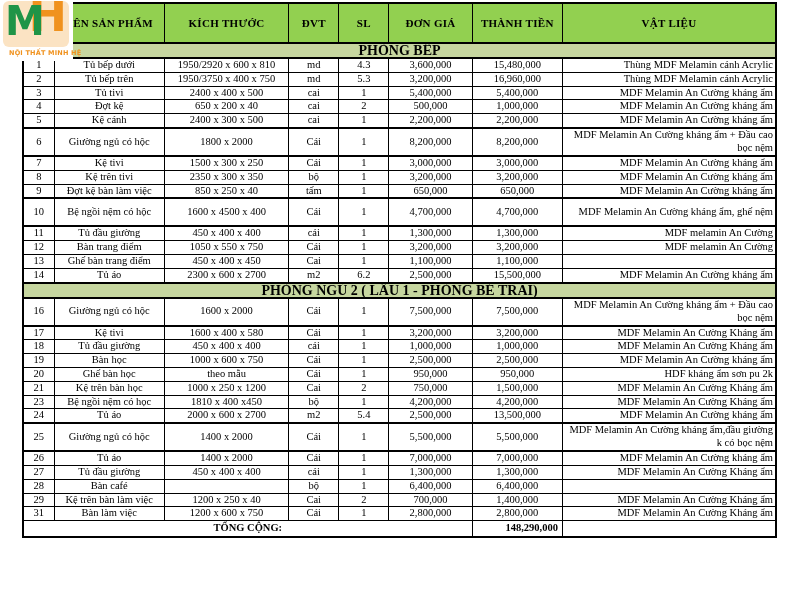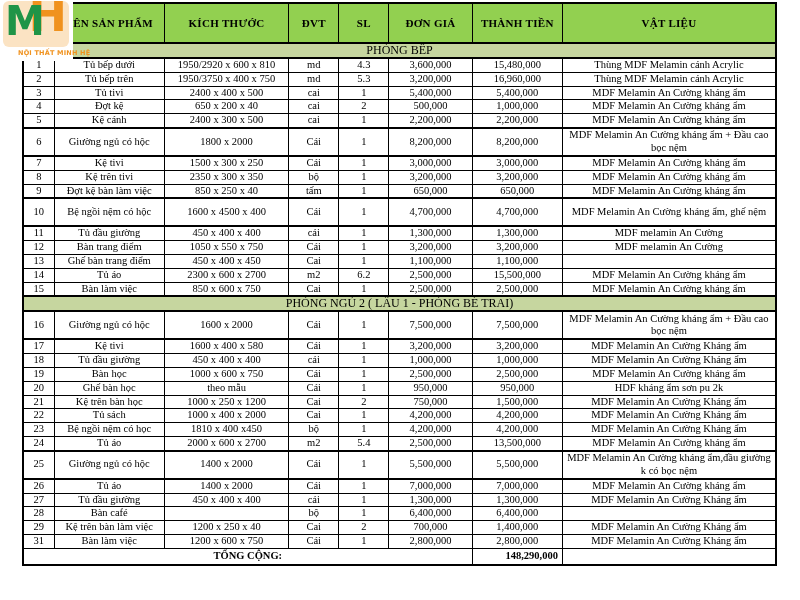--- a/index.html
+++ b/index.html
@@ -17,41 +17,41 @@
   }
   .quote-table th{
     background:var(--header-bg,#92d050);
     font-size:11px;font-weight:bold;height:36px;text-align:center;
     border-bottom-width:2px;letter-spacing:.3px;
   }
   .quote-table td{
     font-size:10.5px;line-height:1.22;padding:0 2px;text-align:center;
     background:#fff;
   }
-  .quote-table td.mat{text-align:center;}
+  .quote-table td.mat{text-align:right;}
   tr.band td{
     background:var(--section-bg,#c6d69f);
-    font-weight:normal;font-size:12px;height:13px;line-height:13px;
+    font-weight:bold;font-size:14px;height:13px;line-height:13px;
     border-top-width:2px;border-bottom-width:2px;
   }
   tr.hl td{height:26px;border-bottom-width:2px;border-top-width:2px;}
   tr.total td{font-weight:bold;height:15px;}
   tr.total td.tvalue{text-align:right;padding-right:4px;}
 
   
   .logo{position:absolute;left:0;top:0;width:73px;height:61px;background:#fff;z-index:5;}
   .logo-badge{position:absolute;left:3px;top:1px;width:66px;height:46px;
     background:var(--logo-bg,#fbe3c3);border-radius:6px;overflow:hidden;}
   .logo-h{position:absolute;right:2px;top:-9px;
     font-family:"DejaVu Sans",sans-serif;font-weight:900;font-size:46px;line-height:1;
     color:var(--logo-orange,#f0921e);}
   .logo-m{position:absolute;left:2px;top:0px;
     font-family:"DejaVu Sans",sans-serif;font-weight:900;font-size:40px;line-height:1;
     color:var(--logo-green,#1f9447);}
-  .logo-caption{position:absolute;left:18px;top:49px;white-space:nowrap;
+  .logo-caption{position:absolute;left:9px;top:49px;white-space:nowrap;
     font-family:"DejaVu Sans",sans-serif;font-size:6.5px;font-weight:bold;
     letter-spacing:.2px;color:var(--logo-orange,#f0921e);}
 </style>
 </head>
 <body>
 
 <table class="quote-table">
   <colgroup>
     <col style="width:31px">
       <col style="width:110px">
@@ -211,30 +211,20 @@
       <tr>
         <td>14</td>
         <td>Tủ áo</td>
         <td>2300 x 600 x 2700</td>
         <td>m2</td>
         <td>6.2</td>
         <td>2,500,000</td>
         <td>15,500,000</td>
         <td class="mat">MDF Melamin An Cường kháng ẩm</td>
       </tr>
-      <tr>
-        <td>15</td>
-        <td>Bàn làm việc</td>
-        <td>850 x 600 x 750</td>
-        <td>Cai</td>
-        <td>1</td>
-        <td>2,500,000</td>
-        <td>2,500,000</td>
-        <td class="mat">MDF Melamin An Cường kháng ẩm</td>
-      </tr>
       <tr class="band">
         <td colspan="8">PHÒNG NGỦ 2 ( LẦU 1 - PHÒNG BÉ TRAI)</td>
       </tr>
       <tr class="hl">
         <td>16</td>
         <td>Giường ngủ có hộc</td>
         <td>1600 x 2000</td>
         <td>Cái</td>
         <td>1</td>
         <td>7,500,000</td>
@@ -282,30 +272,20 @@
         <td class="mat">HDF kháng ẩm sơn pu 2k</td>
       </tr>
       <tr>
         <td>21</td>
         <td>Kệ trên bàn học</td>
         <td>1000 x 250 x 1200</td>
         <td>Cai</td>
         <td>2</td>
         <td>750,000</td>
         <td>1,500,000</td>
-        <td class="mat">MDF Melamin An Cường Kháng ẩm</td>
-      </tr>
-      <tr>
-        <td>22</td>
-        <td>Tủ sách</td>
-        <td>1000 x 400 x 2000</td>
-        <td>Cai</td>
-        <td>1</td>
-        <td>4,200,000</td>
-        <td>4,200,000</td>
         <td class="mat">MDF Melamin An Cường Kháng ẩm</td>
       </tr>
       <tr>
         <td>23</td>
         <td>Bệ ngồi nệm có học</td>
         <td>1810 x 400 x450</td>
         <td>bộ</td>
         <td>1</td>
         <td>4,200,000</td>
         <td>4,200,000</td>

